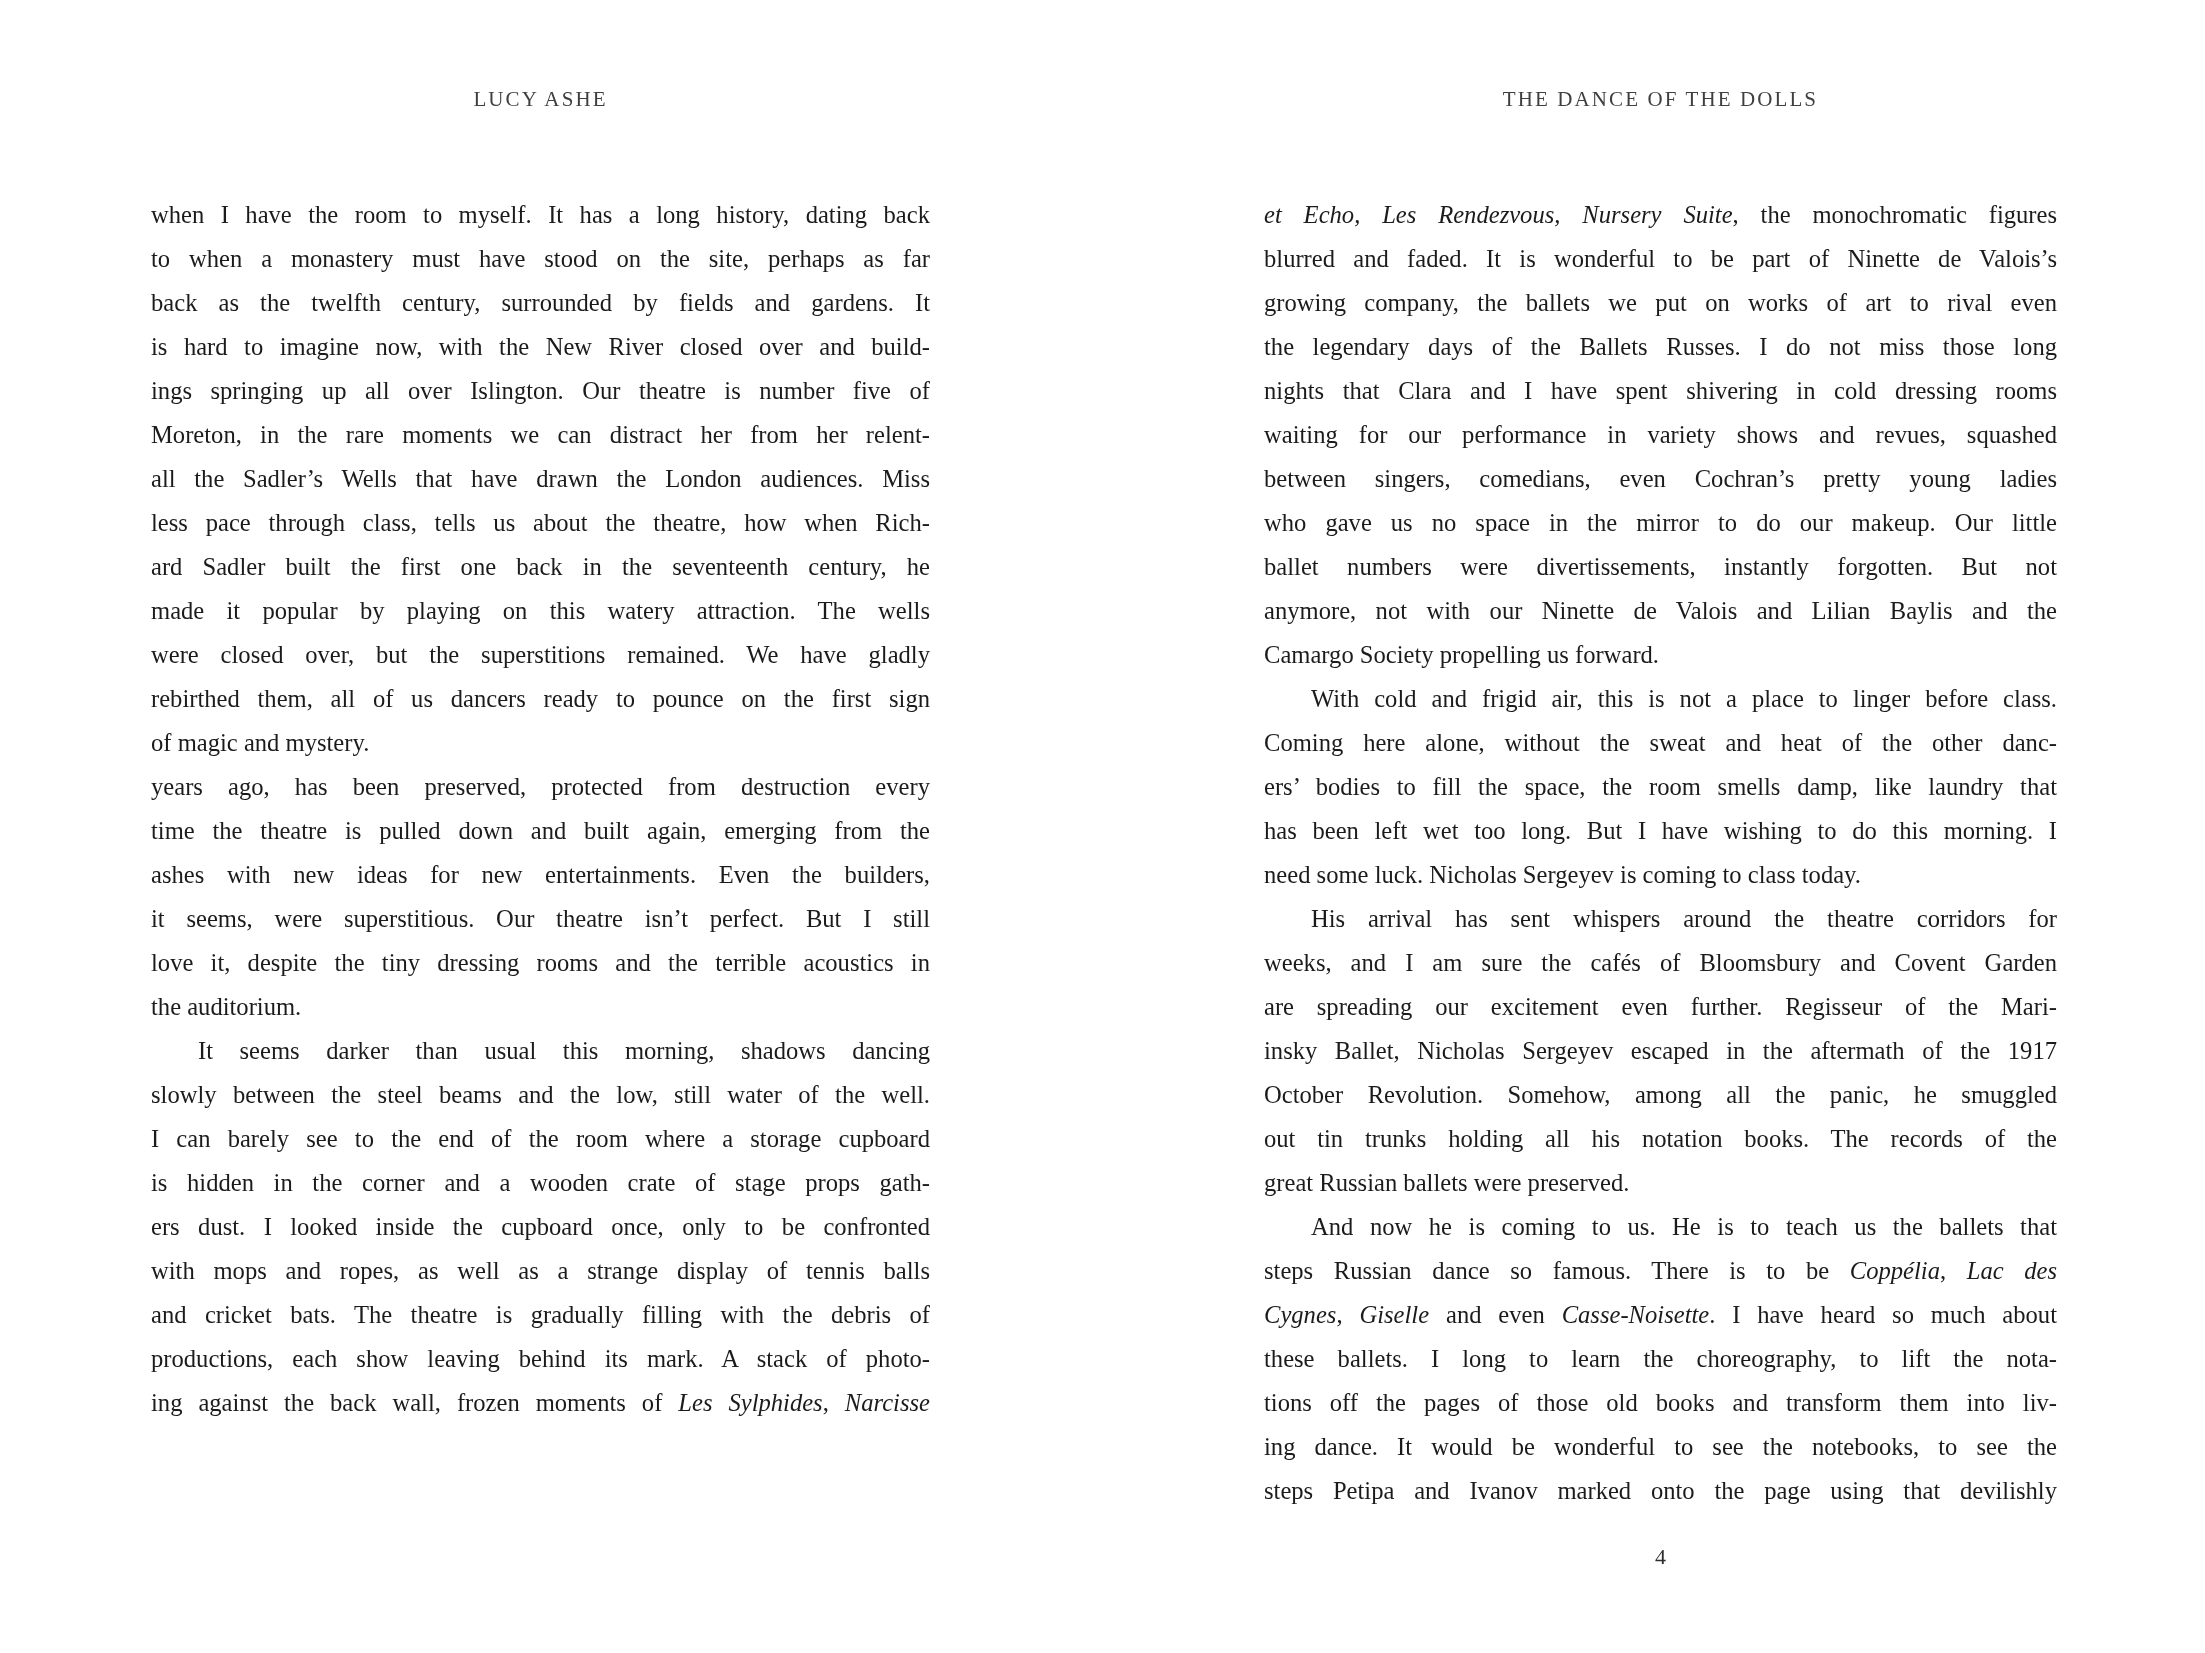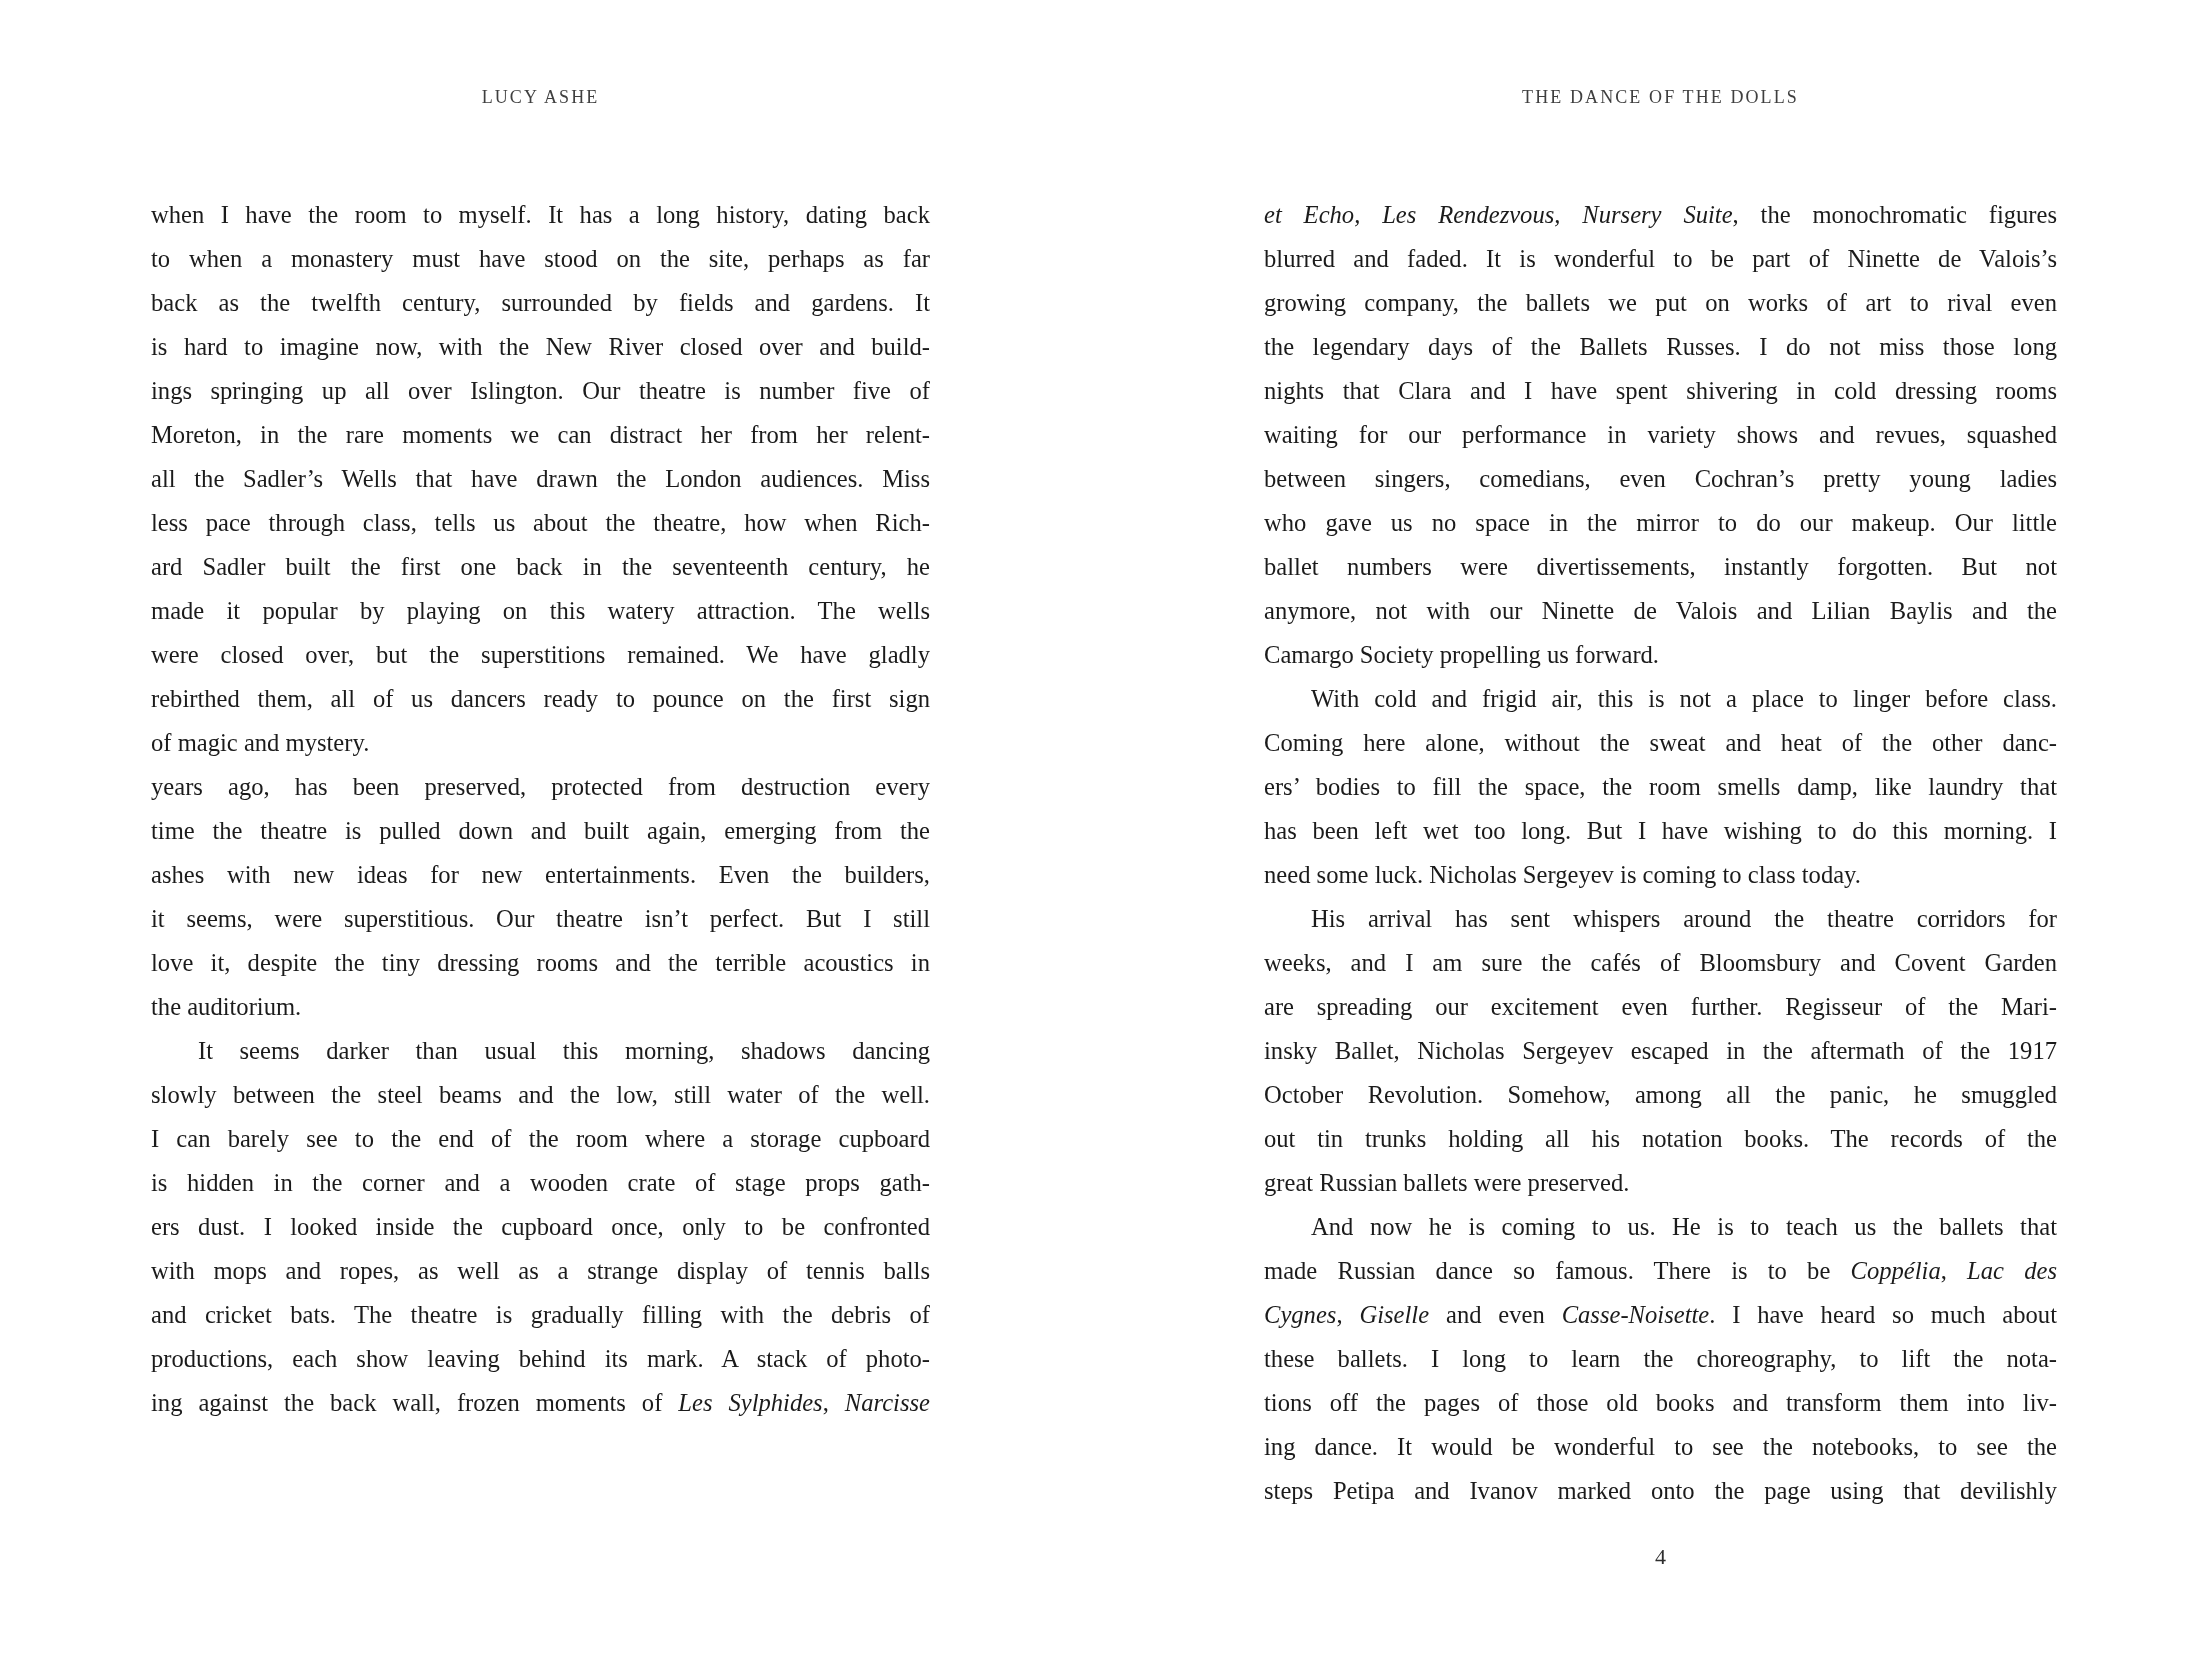--- a/index.html
+++ b/index.html
@@ -22,21 +22,21 @@
     height: 1654px;
   }
   .page.left  { left: 151px; width: 779px; }
   .page.right { left: 1264px; width: 793px; }
   .running-header {
     position: absolute;
     top: 87px;
     left: 0;
     width: 100%;
     text-align: center;
-    font-size: 18px;
+    font-size: 21px;
     letter-spacing: 2.1px;
     color: #3f3f3f;
     white-space: nowrap;
   }
   .page-body {
     position: absolute;
     top: 193px;
     left: 0;
     width: 100%;
   }
@@ -124,21 +124,21 @@
         <div class="line"><span>has been left wet too long. But I have wishing to do this morning. I</span></div>
         <div class="line end"><span>need some luck. Nicholas Sergeyev is coming to class today.</span></div>
         <div class="line indent"><span>His arrival has sent whispers around the theatre corridors for</span></div>
         <div class="line"><span>weeks, and I am sure the cafés of Bloomsbury and Covent Garden</span></div>
         <div class="line"><span>are spreading our excitement even further. Regisseur of the Mari-</span></div>
         <div class="line"><span>insky Ballet, Nicholas Sergeyev escaped in the aftermath of the 1917</span></div>
         <div class="line"><span>October Revolution. Somehow, among all the panic, he smuggled</span></div>
         <div class="line"><span>out tin trunks holding all his notation books. The records of the</span></div>
         <div class="line end"><span>great Russian ballets were preserved.</span></div>
         <div class="line indent"><span>And now he is coming to us. He is to teach us the ballets that</span></div>
-        <div class="line"><span>made Russian dance so famous. There is to be </span><span class="it">Coppélia</span><span>, </span><span class="it">Lac des</span></div>
+        <div class="line"><span>steps Russian dance so famous. There is to be </span><span class="it">Coppélia</span><span>, </span><span class="it">Lac des</span></div>
         <div class="line"><span class="it">Cygnes</span><span>, </span><span class="it">Giselle</span><span> and even </span><span class="it">Casse-Noisette</span><span>. I have heard so much about</span></div>
         <div class="line"><span>these ballets. I long to learn the choreography, to lift the nota-</span></div>
         <div class="line"><span>tions off the pages of those old books and transform them into liv-</span></div>
         <div class="line"><span>ing dance. It would be wonderful to see the notebooks, to see the</span></div>
         <div class="line"><span>steps Petipa and Ivanov marked onto the page using that devilishly</span></div>
       </div>
     <div class="folio">4</div>
   </section>
 
 </div>

